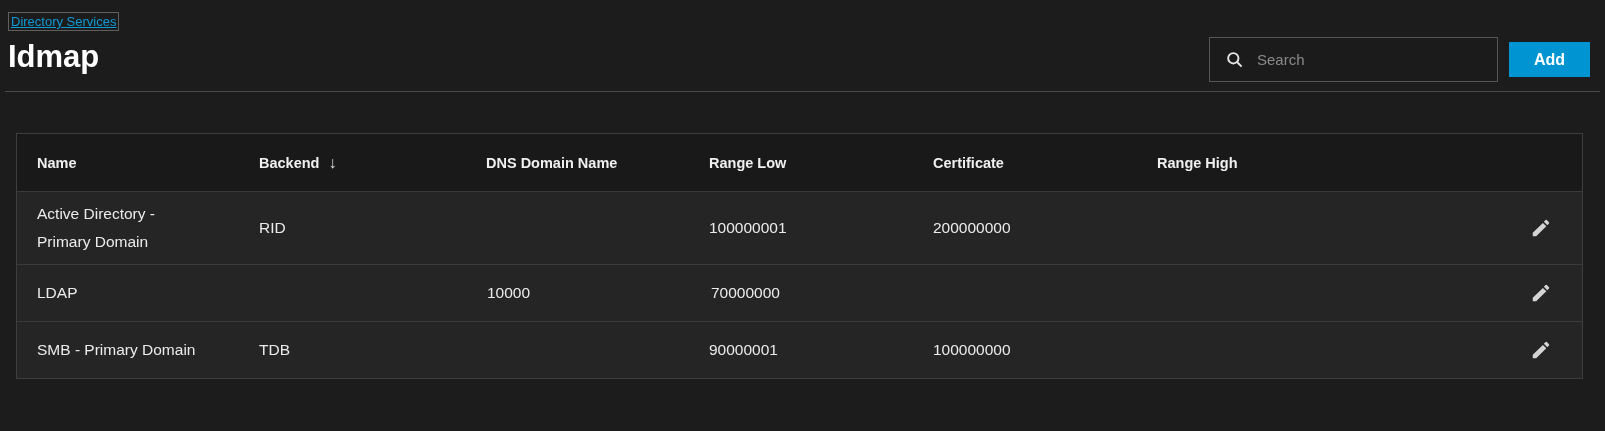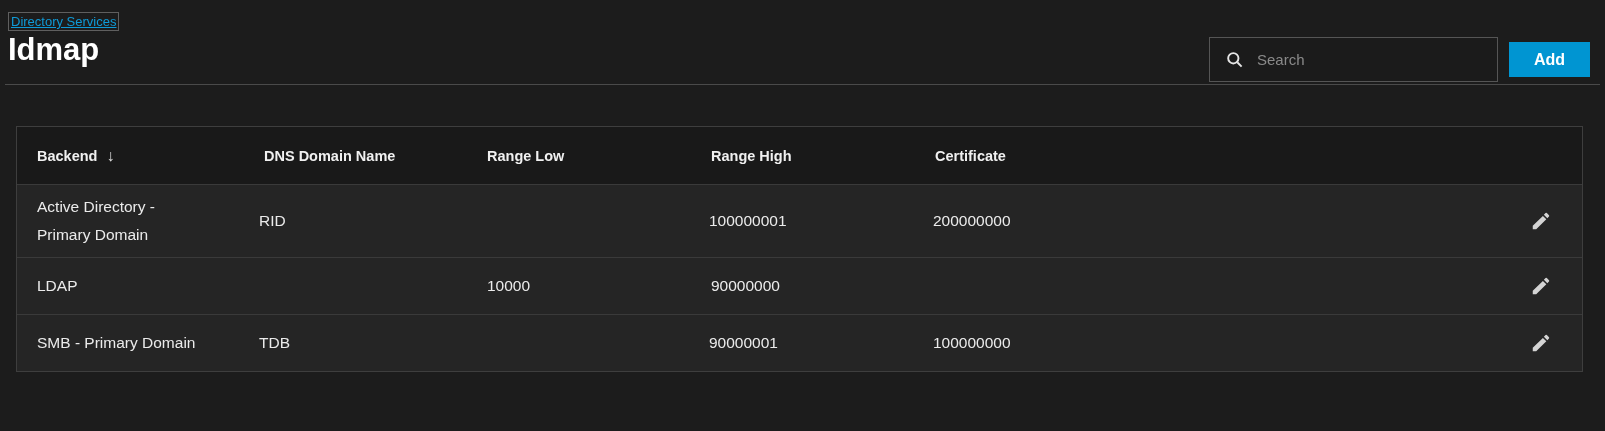--- a/index.html
+++ b/index.html
@@ -16,20 +16,21 @@
     display: inline-block;
     color: #0e9ad7;
     font-size: 13px;
     text-decoration: underline;
     border: 1px solid #5f5f5f;
     padding: 1px 2px;
     cursor: pointer;
     text-align: center;
   }
   .page-title {
+    margin-top: 7px;
     font-size: 31px;
     line-height: 38px;
     font-weight: 700;
     color: #ffffff;
   }
   .controls {
     position: absolute;
     top: 37px; right: 15px;
     display: flex;
     gap: 11px;
@@ -147,27 +148,28 @@
       <input class="search-input" type="text" placeholder="Search" style="">
     </div>
     <button class="add-button">Add</button>
   </div>
 </div>
 
 <hr class="divider">
 
 <div class="idmap-table">
   <div class="t-row t-head">
+    <div class="cell c-name header-cell">Name</div>
     <div class="cell c-backend header-cell">
       <span>Backend</span><span class="sort-arrow">↓</span>
     </div>
     <div class="cell c-dns header-cell">DNS Domain Name</div>
     <div class="cell c-rangelow header-cell">Range Low</div>
+    <div class="cell c-cert header-cell">Certificate</div>
     <div class="cell c-rangehigh header-cell">Range High</div>
-    <div class="cell c-cert header-cell">Certificate</div>
     <div class="cell c-edit"></div>
   </div>
 
   <div class="t-row t-body-row">
     <div class="cell c-name"><span class="wrap">Active Directory - Primary Domain</span></div>
     <div class="cell c-backend">RID</div>
     <div class="cell c-dns"></div>
     <div class="cell c-rangelow">100000001</div>
     <div class="cell c-rangehigh">200000000</div>
     <div class="cell c-cert"></div>
@@ -177,21 +179,21 @@
           <path d="M3 17.25V21h3.75L17.81 10.19l-3.75-3.75L3 17.25zM20.71 7.04c.39-.39.39-1.02 0-1.41l-2.34-2.34a.9959.9959 0 0 0-1.41 0l-1.83 1.83 3.75 3.75 1.83-1.83z"></path>
         </svg>
       </button>
     </div>
   </div>
 
   <div class="t-row t-body-row">
     <div class="cell c-backend">LDAP</div>
     <div class="cell c-dns"></div>
     <div class="cell c-rangelow">10000</div>
-    <div class="cell c-rangehigh">90000000</div>
+    <div class="cell c-rangehigh">70000000</div>
     <div class="cell c-cert"></div>
     <div class="cell c-edit">
       <button class="edit-button">
         <svg width="22" height="22" viewBox="0 0 24 24" fill="#d4d4d4">
           <path d="M3 17.25V21h3.75L17.81 10.19l-3.75-3.75L3 17.25zM20.71 7.04c.39-.39.39-1.02 0-1.41l-2.34-2.34a.9959.9959 0 0 0-1.41 0l-1.83 1.83 3.75 3.75 1.83-1.83z"></path>
         </svg>
       </button>
     </div>
   </div>
 

